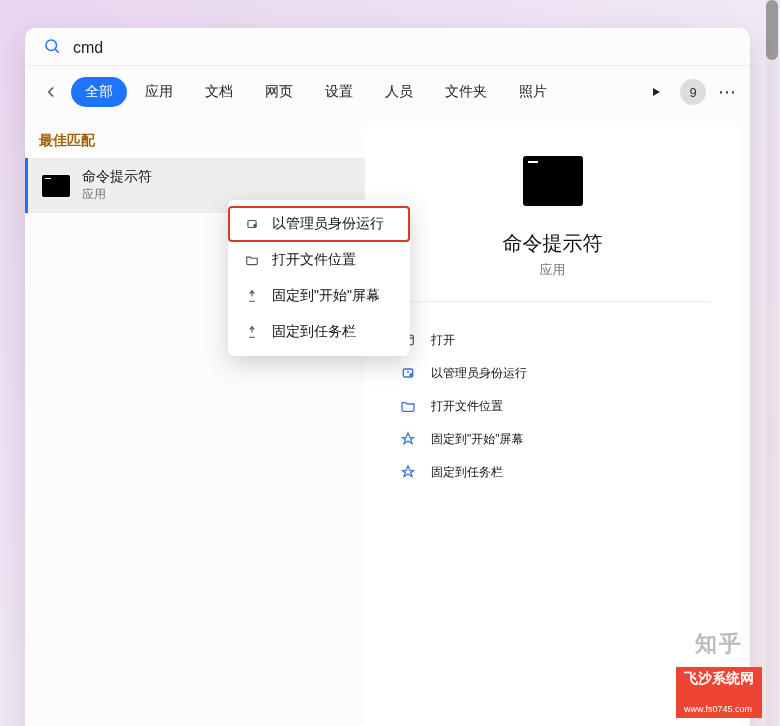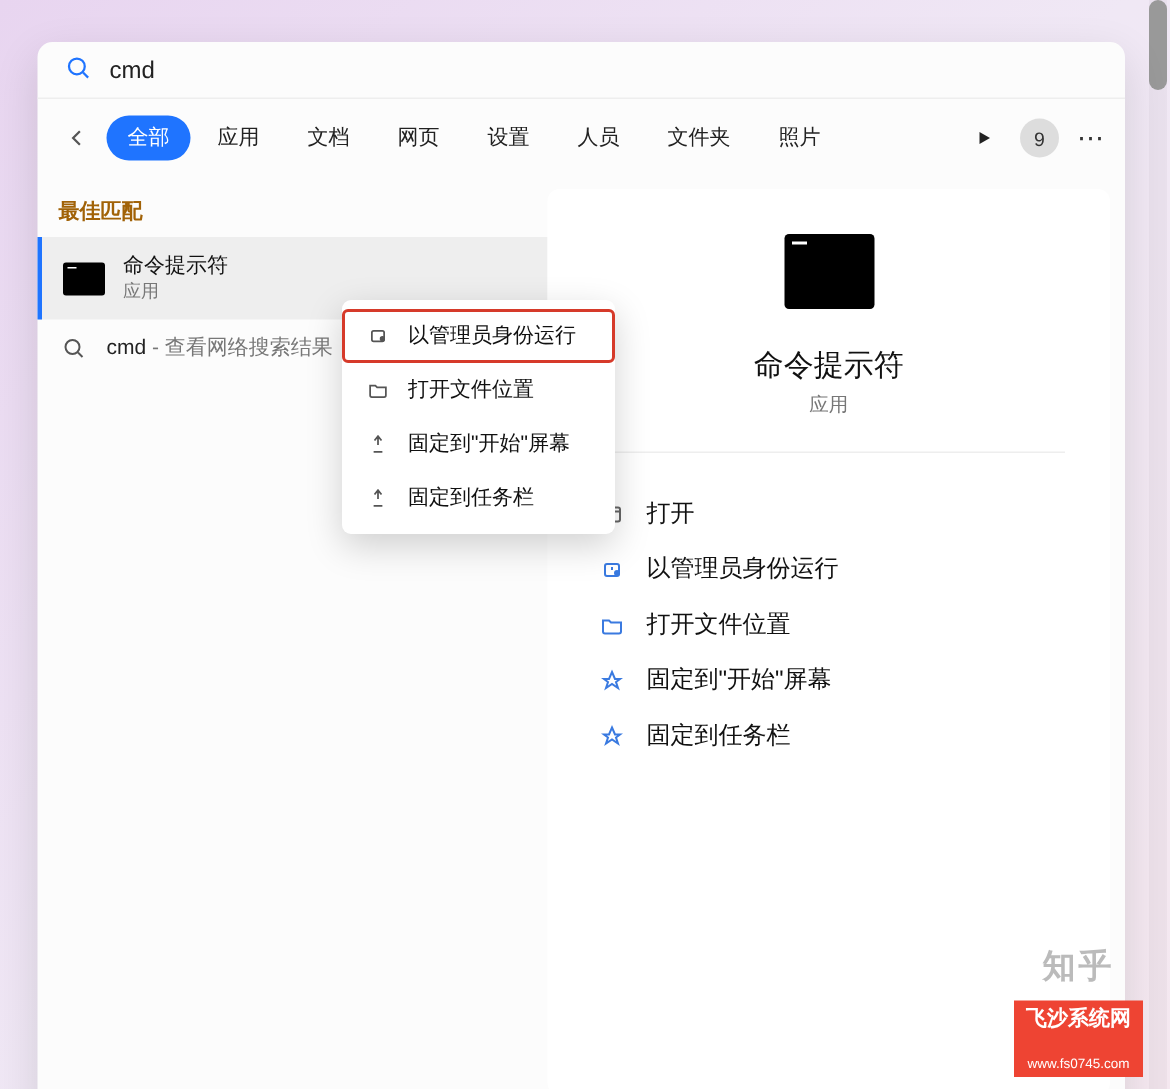--- a/index.html
+++ b/index.html
@@ -40,32 +40,32 @@
   .web-text { font-size: 14px; color: #222; }
   .web-text .suffix { color: #777; }
 
   .preview-card { background: #fff; border-radius: 8px; height: 100%; padding: 30px 10px 10px 10px; position: relative; }
   .preview-icon { width: 60px; height: 50px; background: #000; margin: 0 auto; position: relative; border-radius: 3px; }
   .preview-icon::after { content:""; position: absolute; left: 5px; top: 5px; width: 10px; height: 2px; background: #fff; }
   .preview-title { text-align: center; font-size: 20px; margin-top: 24px; color: #111; }
   .preview-sub { text-align: center; font-size: 13px; color: #777; margin-top: 4px; }
   .divider { height: 1px; background: #eee; margin: 22px 20px; }
   .action-list { padding: 0 20px; }
-  .action-item { display: flex; align-items: center; gap: 14px; padding: 8px 4px; font-size: 16px; color: #111; cursor: pointer; }
+  .action-item { display: flex; gap: 14px; padding: 8px 4px; font-size: 12px; color: #111; cursor: pointer; }
   .ai-icon { width: 18px; display: flex; justify-content: center; color: #3a7ae0; }
   .ai-icon.neutral { color: #666; }
 
   .context-menu { position: absolute; left: 228px; top: 200px; width: 182px; background: #fff; border-radius: 6px; box-shadow: 0 8px 24px rgba(0,0,0,0.18); padding: 6px 0; z-index: 50; }
   .cm-item { display: flex; align-items: center; gap: 12px; padding: 9px 16px; font-size: 14px; color: #111; cursor: pointer; }
   .cm-item.highlight { outline: 2px solid #d63a2a; outline-offset: -2px; border-radius: 4px; }
   .cm-icon { width: 16px; display: flex; justify-content: center; color: #555; }
 
   .watermark { position: absolute; right: 18px; bottom: 8px; display: flex; align-items: center; gap: 8px; flex-direction: column; }
   .wm-zhihu { font-size: 22px; font-weight: 700; color: #bbb; letter-spacing: 2px; }
-  .wm-box { background: #e43; color: #fff; padding: 4px 8px; font-size: 14px; font-weight: 700; display: flex; flex-direction: column; align-items: center; line-height: 1; }
+  .wm-box { background: #e43; color: #fff; padding: 4px 8px; font-size: 14px; font-weight: 700; display: flex; flex-direction: column; line-height: 1; }
   .wm-box .url { font-size: 9px; font-weight: 400; margin-top: 20px; }
 </style>
 </head>
 <body>
 
 <div class="scrollbar-track"></div>
 <div class="scrollbar-thumb"></div>
 
 <div class="panel">
 
@@ -109,29 +109,20 @@
   <div class="content">
     <div class="left-col">
       <div class="section-label">最佳匹配</div>
       <div class="result-item selected">
         <div class="result-icon-app"></div>
         <div class="result-text">
           <div class="result-title">命令提示符</div>
           <div class="result-sub">应用</div>
         </div>
       </div>
-      <div class="web-item">
-        <span class="web-icon">
-          <svg width="16" height="16" viewBox="0 0 24 24" fill="none" stroke="currentColor" stroke-width="2">
-              <circle cx="11" cy="11" r="7"></circle>
-              <line x1="21" y1="21" x2="16.5" y2="16.5"></line>
-            </svg>
-        </span>
-        <span class="web-text"><span>cmd</span><span class="suffix"> - 查看网络搜索结果</span></span>
-      </div>
     </div>
 
     <div class="right-col">
       <div class="preview-card">
         <div class="preview-icon"></div>
         <div class="preview-title">命令提示符</div>
         <div class="preview-sub">应用</div>
         <div class="divider"></div>
         <div class="action-list">
           <div class="action-item">

